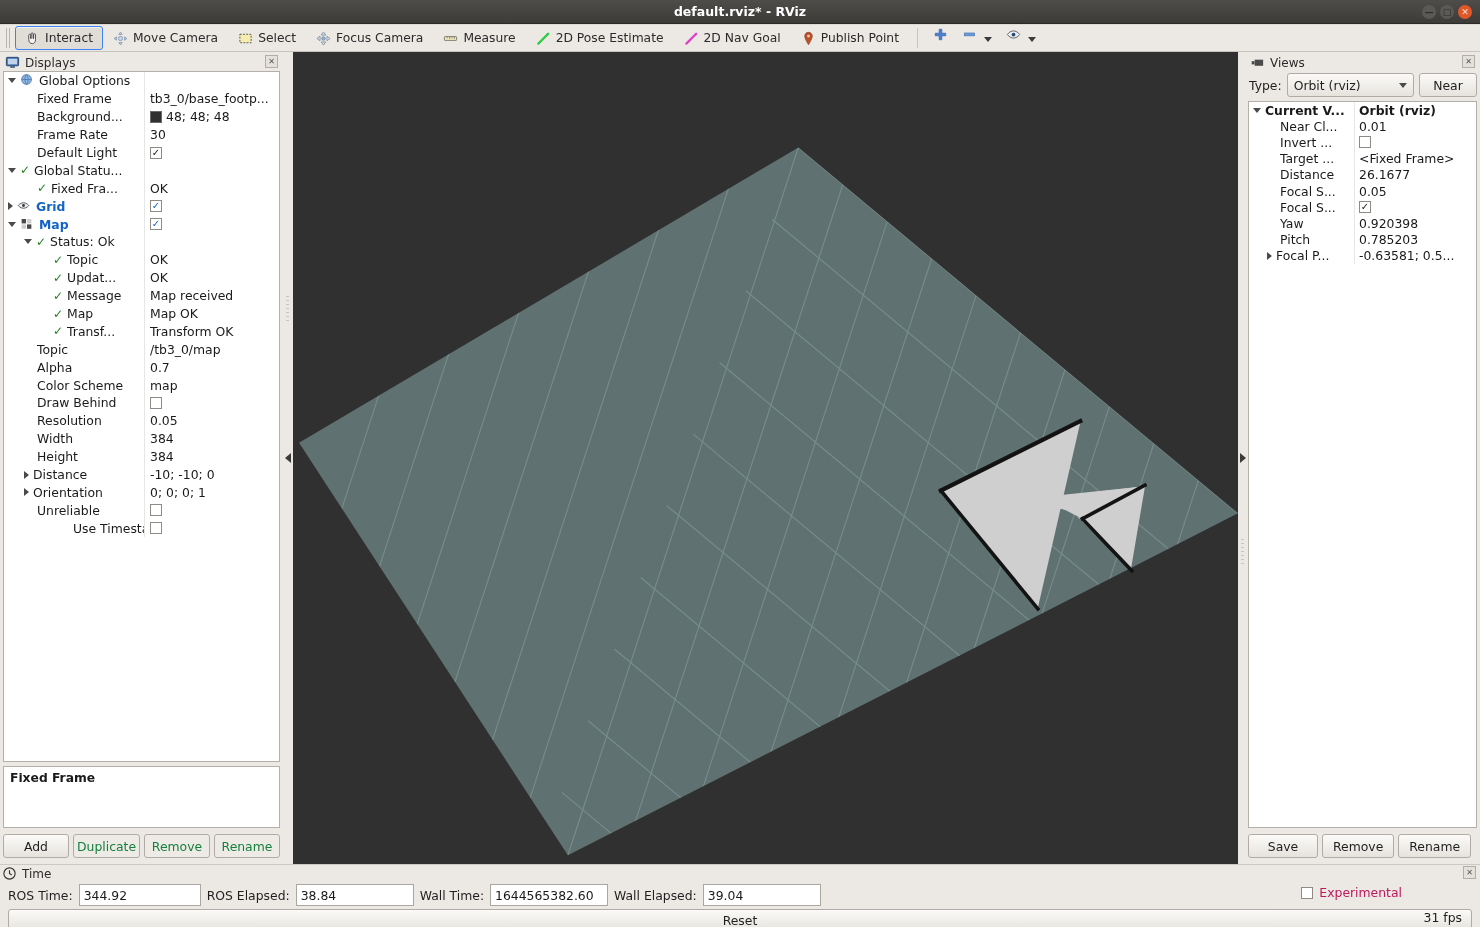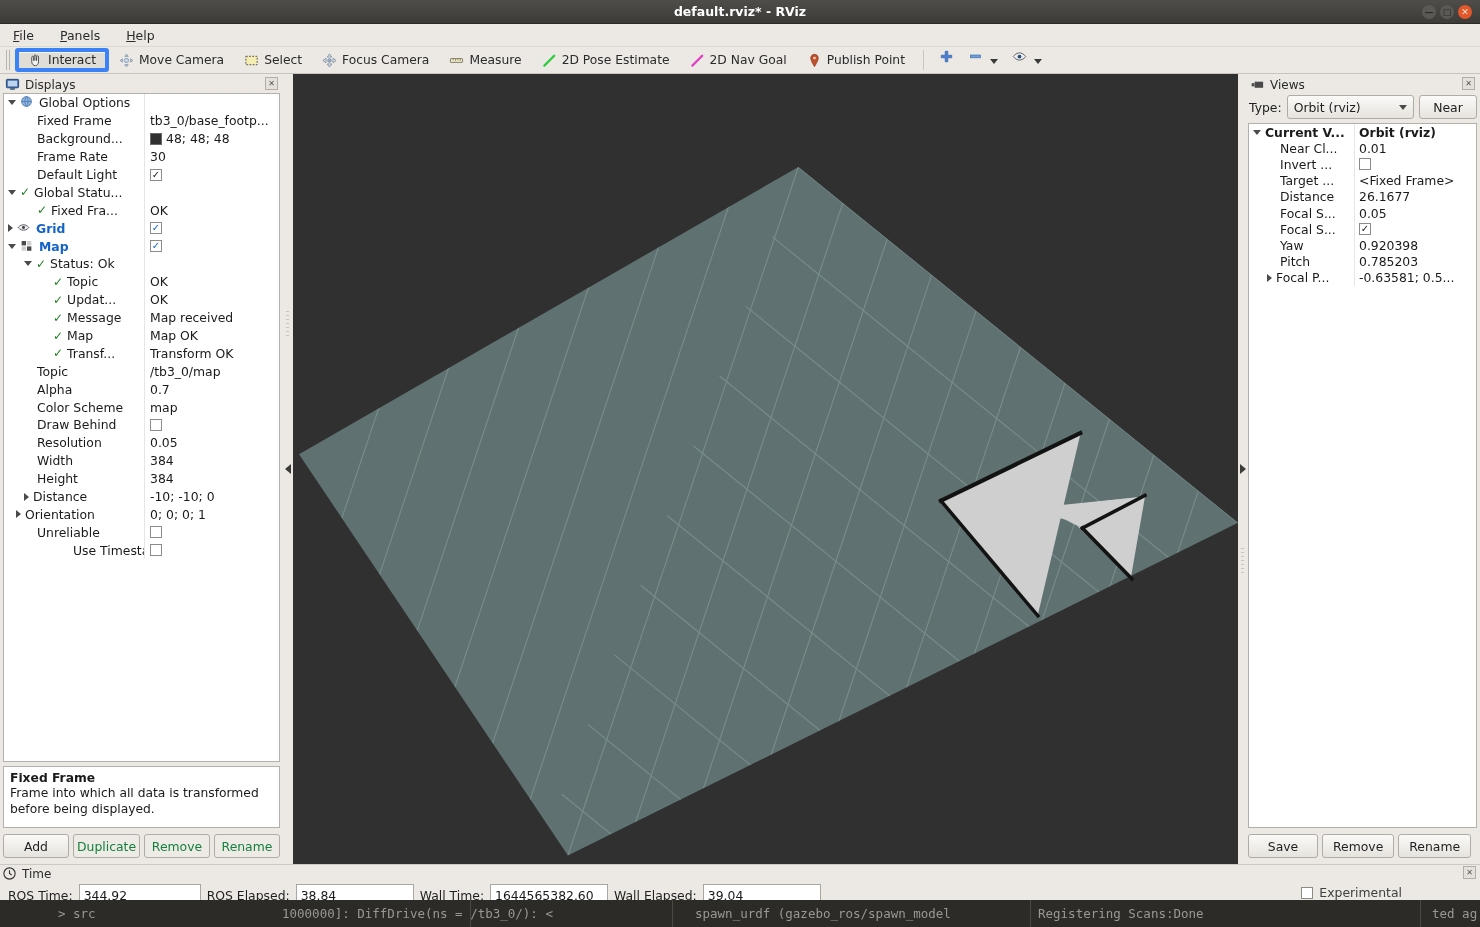--- a/index.html
+++ b/index.html
@@ -69,21 +69,21 @@
   }
   .tbtn {
     display: flex; align-items: center; gap: 5px;
     height: 24px; padding: 0 9px;
     font-size: 12.3px; color: #2b2b2b;
     border: 1px solid transparent; border-radius: 3px;
     white-space: nowrap;
   }
   .tbtn.active {
     background: #e0ddd7;
-    border: 4px solid #3b82f6;
+    border: 1px solid #3b82f6;
     box-shadow: inset 0 1px 0 #f6f4f1;
   }
   .tsep { width: 1px; height: 20px; background: #cac6bf; margin: 0 8px; }
   .ico { width: 15px; height: 15px; display: inline-block; flex: 0 0 auto; }
   .dropcaret {
     width: 0; height: 0; margin-left: 2px; margin-top: 10px;
     border-left: 4px solid transparent; border-right: 4px solid transparent;
     border-top: 5px solid #3a3a3a;
   }
   .tbtn.iconly { padding: 0 6px; align-items: flex-start; }
@@ -237,21 +237,21 @@
     height: 22px; background: #ffffff;
     border: 1px solid #aaa6a0;
     font-size: 12.4px; color: #1a1a1a;
     display: flex; align-items: center; padding: 0 4px;
   }
   #resetrow { margin-top: 2px; }
   .btn.small { height: 22px; min-width: 48px; }
   #expwrap {
     position: absolute; right: 78px; top: 20px;
     display: flex; align-items: center; gap: 6px;
-    font-size: 12.4px; color: #404040;
+    font-size: 12.4px; color: #be185d;
   }
   #fps {
     position: absolute; right: 18px; top: 45px;
     font-size: 12.4px; color: #1f1f1f;
   }
 
   
   #term {
     position: absolute; left: 0; bottom: 0;
     width: 1480px; height: 27px;
@@ -271,25 +271,20 @@
   <span>default.rviz* - RViz</span>
   <div id="winbtns">
     <div class="wbtn">—</div>
     <div class="wbtn">□</div>
     <div class="wbtn close">✕</div>
   </div>
 </div>
 
 <div id="app">
 
-  <div id="menubar">
-    <span class="mi"><u>F</u><span>ile</span></span>
-    <span class="mi"><u>P</u><span>anels</span></span>
-    <span class="mi"><u>H</u><span>elp</span></span>
-  </div>
 
   <div id="toolbar">
     <div class="grip"></div>
 
     <div class="tbtn active">
       <span class="ico">
         <svg viewBox="0 0 16 16">
             <path d="M4 9V4.5a1 1 0 0 1 2 0V8h.6V3a1 1 0 0 1 2 0v5h.6V4a1 1 0 0 1 2 0v5.2c0 2.6-1.3 4.3-3.4 4.3S4 11.8 4 9z" fill="#f2f2f2" stroke="#3a3a3a" stroke-width="0.9"></path>
           </svg>
       </span>
@@ -634,21 +629,21 @@
           <div class="trow">
             <div class="tname" style="padding-left: 20px;">
               <span class="arrow right"></span>
               <span>Distance</span>
             </div>
             <div class="tval">
               <span>-10; -10; 0</span>
             </div>
           </div>
           <div class="trow">
-            <div class="tname" style="padding-left: 12px;">
+            <div class="tname" style="padding-left: 20px;">
               <span class="arrow right"></span>
               <span>Orientation</span>
             </div>
             <div class="tval">
               <span>0; 0; 0; 1</span>
             </div>
           </div>
           <div class="trow">
             <div class="tname" style="padding-left: 20px;">
               <span class="arrow none"></span>
@@ -663,21 +658,20 @@
               <span class="arrow none"></span>
               <span>Use Timesta...</span>
             </div>
             <div class="tval">
               <span class="cb"></span>
             </div>
           </div>
         </div>
       <div class="helpbox">
         <div class="bold">Fixed Frame</div>
-        <div>Frame into which all data is transformed before being displayed.</div>
       </div>
       <div class="btnrow" id="displays-buttons">
           <span class="btn">Add</span>
           <span class="btn disabled">Duplicate</span>
           <span class="btn disabled">Remove</span>
           <span class="btn disabled">Rename</span>
         </div>
     </div>
 
     <div class="splitter">
@@ -900,24 +894,13 @@
     <div id="resetrow">
       <span class="btn small">Reset</span>
     </div>
     <div id="expwrap">
       <span class="cb"></span>
       <span>Experimental</span>
     </div>
     <div id="fps">31 fps</div>
   </div>
 
-  <div id="term">
-      <div class="vline" style="left: 470px;"></div>
-      <div class="vline" style="left: 672px;"></div>
-      <div class="vline" style="left: 1030px;"></div>
-      <div class="vline" style="left: 1420px;"></div>
-      <div class="tcol" style="left: 58px;">&gt; src</div>
-      <div class="tcol" style="left: 282px;">1000000]: DiffDrive(ns = /tb3_0/): &lt;</div>
-      <div class="tcol" style="left: 695px;">spawn_urdf (gazebo_ros/spawn_model</div>
-      <div class="tcol" style="left: 1038px;">Registering Scans:Done</div>
-      <div class="tcol" style="left: 1432px;">ted  ag</div>
-    </div>
 </div>
 
 </body></html>

